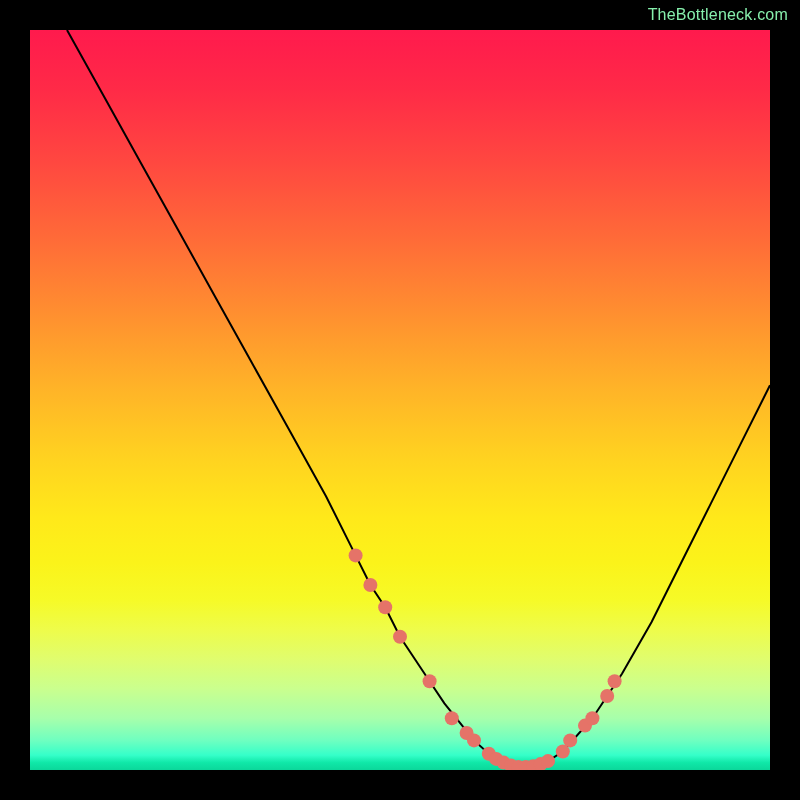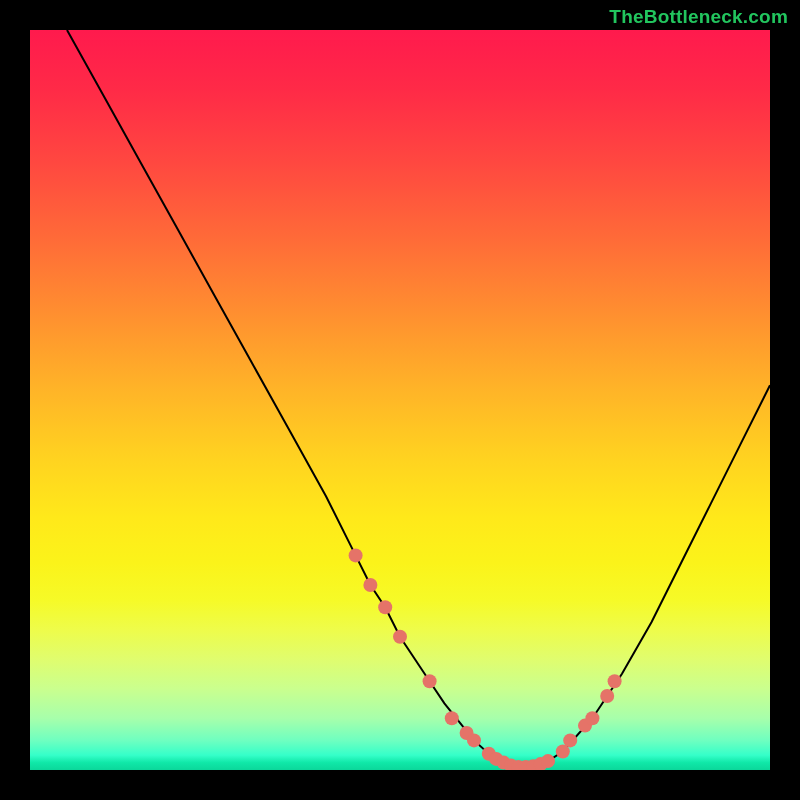--- a/index.html
+++ b/index.html
@@ -42,23 +42,23 @@
       #35ffc9 98%,
       #10e8a8 99%,
       #0bd79a 100%
     );
   }
   .watermark {
     position: absolute;
     top: 6px;
     right: 12px;
     font-family: Arial, Helvetica, sans-serif;
-    font-size: 19px;
-    font-weight: 700;
-    color: #22c55e;
+    font-size: 16px;
+    font-weight: 400;
+    color: #86efac;
     letter-spacing: 0.2px;
     user-select: none;
   }
   svg.curve {
     position: absolute;
     inset: 0;
     width: 100%;
     height: 100%;
   }
   .curve-path {

